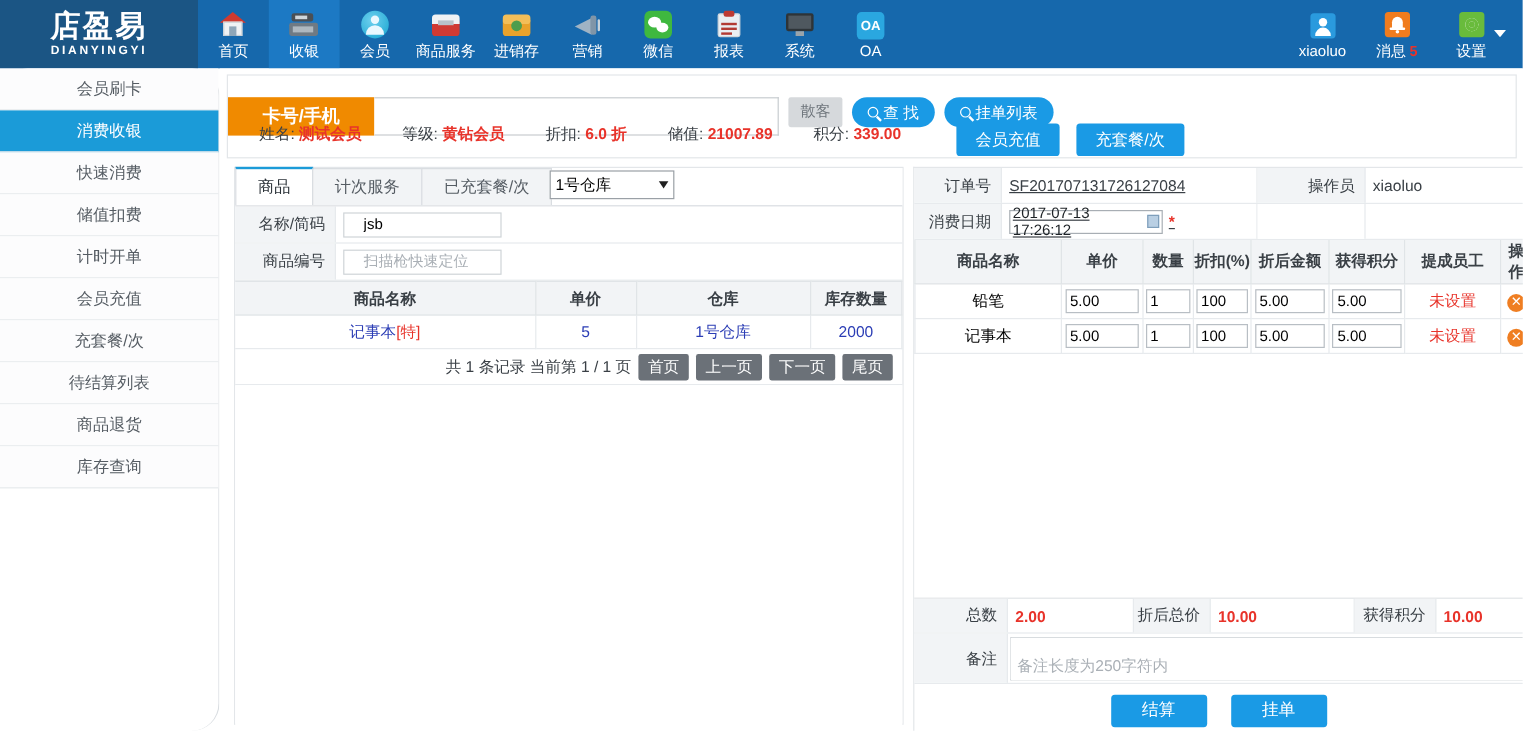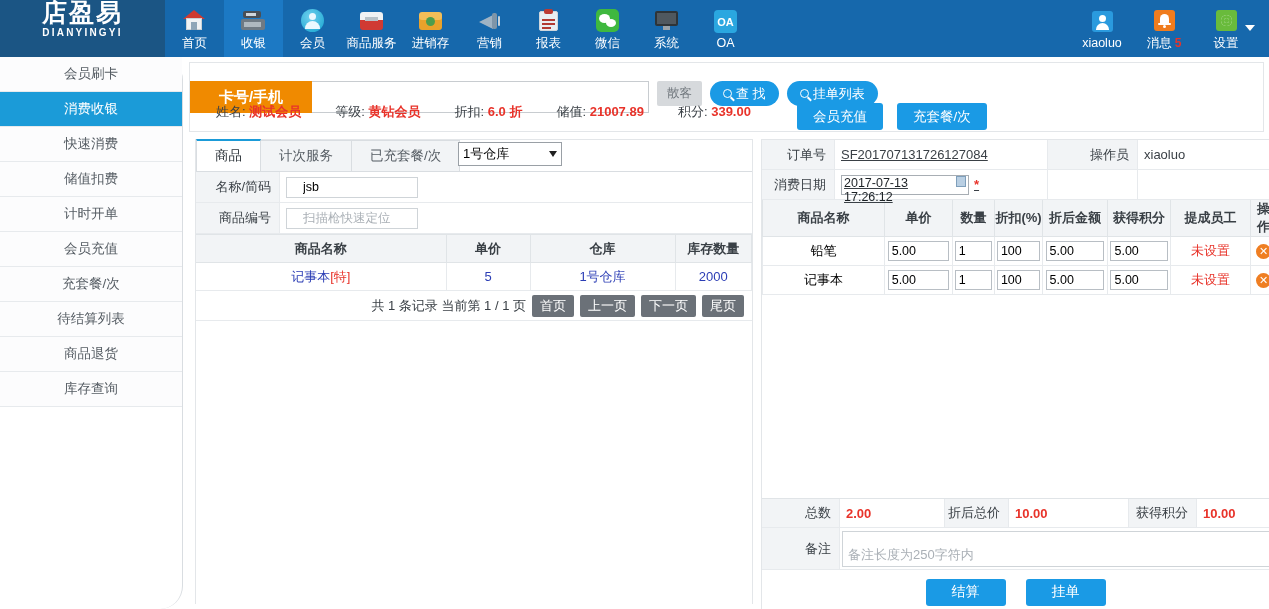--- a/index.html
+++ b/index.html
@@ -12,21 +12,21 @@
   }
   .app { position: relative; width: 1269px; height: 609px; }
 
   
   .topnav {
     position: absolute; left: 0; top: 0; width: 1269px; height: 57px;
     background: #1668ac; display: flex; align-items: stretch;
   }
   .logo-box {
     width: 165px; background: #1b5584; display: flex;
-    flex-direction: column; align-items: center; 
+    flex-direction: column; align-items: center; justify-content: center;
   }
   .logo-cn {
     color: #ffffff; font-size: 25px; font-weight: bold; letter-spacing: 2px;
     line-height: 1.05; font-family: "DejaVu Sans", sans-serif;
   }
   .logo-en {
     color: #ffffff; font-size: 10px; font-weight: bold; letter-spacing: 2.2px;
     margin-top: 1px;
   }
   .nav-items { display: flex; align-items: stretch; }
@@ -220,21 +220,21 @@
     width:73px; background:#f2f4f6; display:flex; align-items:center; justify-content:flex-end;
     padding-right:8px; font-size:13px; color:#3a4046; border-right:1px solid #e7eaed;
   }
   .ocell-v { width:213px; display:flex; align-items:center; padding-left:6px; font-size:13px; color:#3a4046;
      border-right:1px solid #e7eaed;text-decoration:underline;}
   .ocell-l2 { width:90px; background:#f2f4f6; display:flex; align-items:center; justify-content:flex-end;
      padding-right:8px; font-size:13px; color:#3a4046; border-right:1px solid #e7eaed;}
   .ocell-v2 { flex:1; display:flex; align-items:center; padding-left:6px; font-size:13px; color:#3a4046;}
   .dateinput {
     border:1px solid #a8aeb4; height:20px; font-size:12.5px; padding:0 2px; width:128px;
-    display:inline-flex; align-items:flex-start; background:#ffffff; color:#1d2226;
+    display:inline-flex; align-items:center; background:#ffffff; color:#1d2226;
   }
   .calico { width:11px; height:11px; background:#b9cfe3; border:1px solid #7f9fbb; margin-left:3px; }
   .req { color:#e8332a; margin-left:5px; font-weight:bold; }
 
   .ctable { width:100%; border-collapse:collapse; font-size:13px; table-layout:fixed; }
   .ctable th {
     background:#f2f4f6; color:#3a4046; font-weight:bold; height:28px;
     border:1px solid #e0e4e7; border-top:none;
   }
   .ctable td { height:29px; text-align:center; border:1px solid #e7eaed; }
@@ -341,37 +341,37 @@
       <div class="nav-item">
         <div class="nav-ico ico-mkt">
           <div class="horn"></div>
             <div class="stem"></div>
             <div class="wv1"></div>
         </div>
         <div class="nav-label">营销</div>
       </div>
 
       <div class="nav-item">
+        <div class="nav-ico ico-wx">
+          <div class="sq"></div>
+            <div class="b1"></div>
+            <div class="b2"></div>
+        </div>
+        <div class="nav-label">微信</div>
+      </div>
+
+      <div class="nav-item">
         <div class="nav-ico ico-rep">
           <div class="pad"></div>
             <div class="clip"></div>
             <div class="l1"></div>
             <div class="l2"></div>
             <div class="l3"></div>
         </div>
         <div class="nav-label">报表</div>
-      </div>
-
-      <div class="nav-item">
-        <div class="nav-ico ico-wx">
-          <div class="sq"></div>
-            <div class="b1"></div>
-            <div class="b2"></div>
-        </div>
-        <div class="nav-label">微信</div>
       </div>
 
       <div class="nav-item">
         <div class="nav-ico ico-sys">
           <div class="mon"></div>
             <div class="scr"></div>
             <div class="stand"></div>
         </div>
         <div class="nav-label">系统</div>
       </div>

